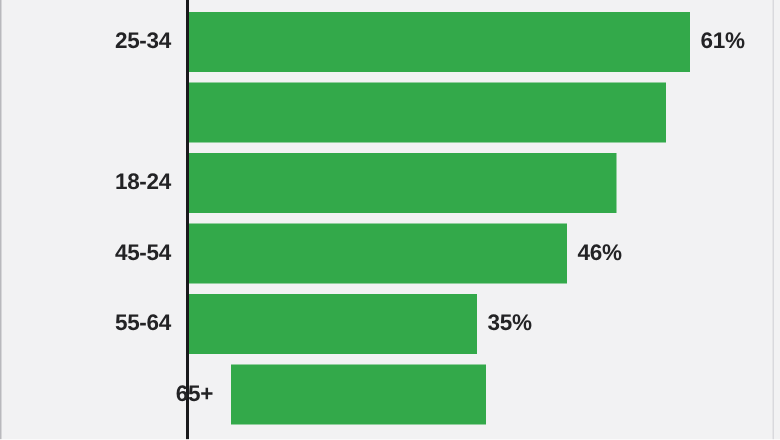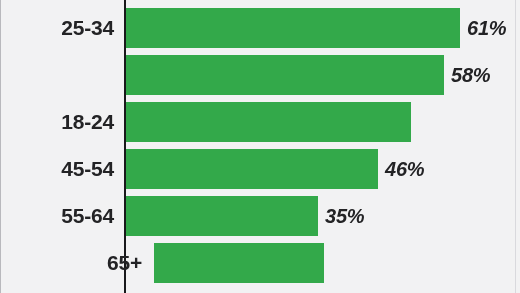--- a/index.html
+++ b/index.html
@@ -70,45 +70,44 @@
 
   .cat-label {
     position: absolute;
     left: 0px;
     top: 0px;
     width: 114px;
     height: 40px;
     line-height: 40px;
     text-align: right;
     color: #232325;
-    font-size: 21px;
+    font-size: 15px;
     font-weight: bold;
     letter-spacing: -0.2px;
     white-space: nowrap;
   }
 
   .bar {
     position: absolute;
     left: 126px;
     top: 0px;
     height: 40px;
     background: #33a94a;
   }
 
   .value-label {
     position: absolute;
     top: 0px;
     height: 40px;
     line-height: 40px;
     color: #232325;
-    font-size: 20px;
+    font-size: 15px;
     font-weight: bold;
     letter-spacing: -0.2px;
     white-space: nowrap;
-    font-style: italic;
   }
 </style>
 </head>
 <body>
 
 <div id="chart-root">
 
   <div class="edge-rule left"></div>
   <div class="edge-rule right"></div>
 
@@ -117,21 +116,20 @@
   <div class="axis-line"></div>
 
   <div class="plot" id="plot-area">
       <div class="bar-row" style="top: 8px;">
         <div class="cat-label">25-34</div>
         <div class="bar" style="width: 334px; background: rgb(51, 169, 74);"></div>
         <div class="value-label" style="left: 467px;">61%</div>
       </div>
       <div class="bar-row" style="top: 55px;">
         <div class="bar" style="width: 318px; background: rgb(51, 169, 74);"></div>
-        <div class="value-label" style="left: 451px;">58%</div>
       </div>
       <div class="bar-row" style="top: 102px;">
         <div class="cat-label">18-24</div>
         <div class="bar" style="width: 285px; background: rgb(51, 169, 74);"></div>
       </div>
       <div class="bar-row" style="top: 149px; border-radius: 16px;">
         <div class="cat-label">45-54</div>
         <div class="bar" style="width: 252px; background: rgb(51, 169, 74);"></div>
         <div class="value-label" style="left: 385px;">46%</div>
       </div>

